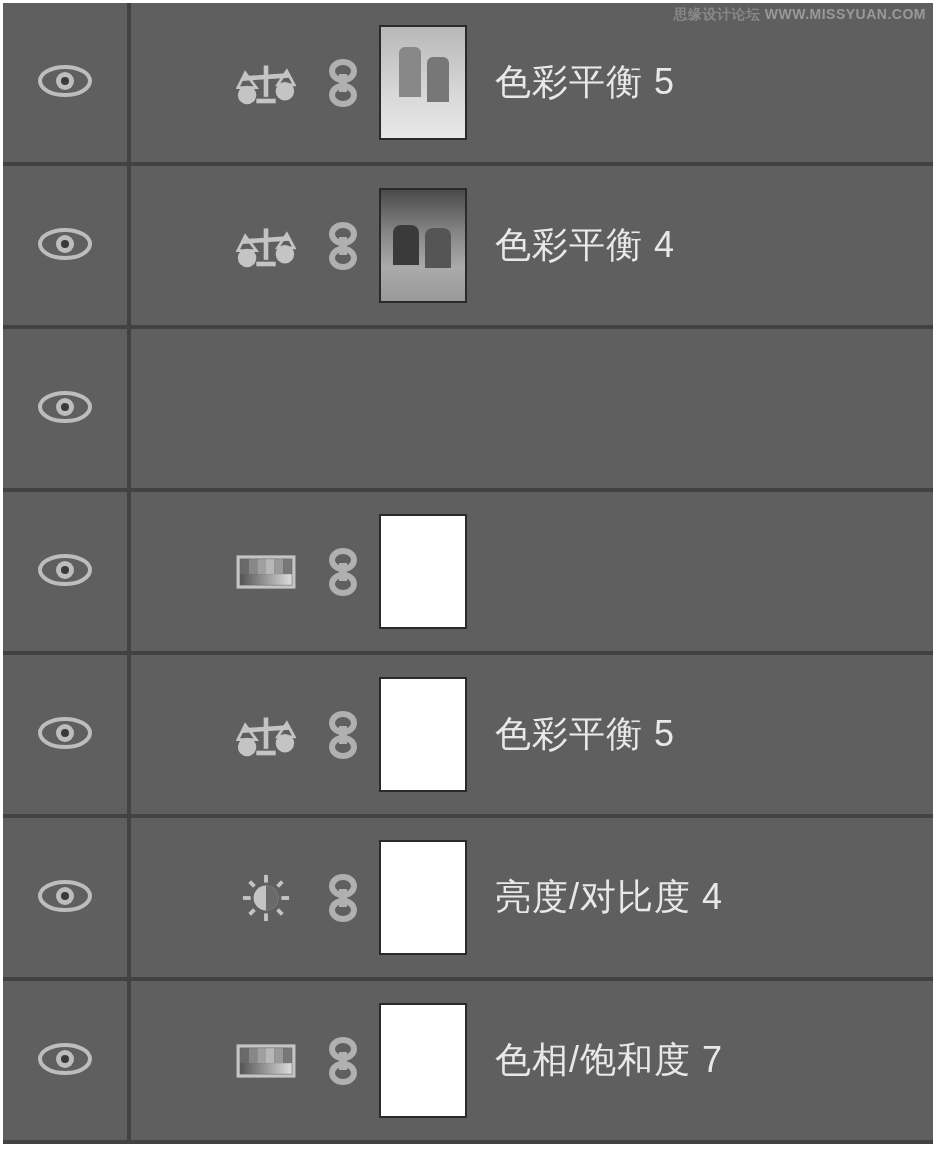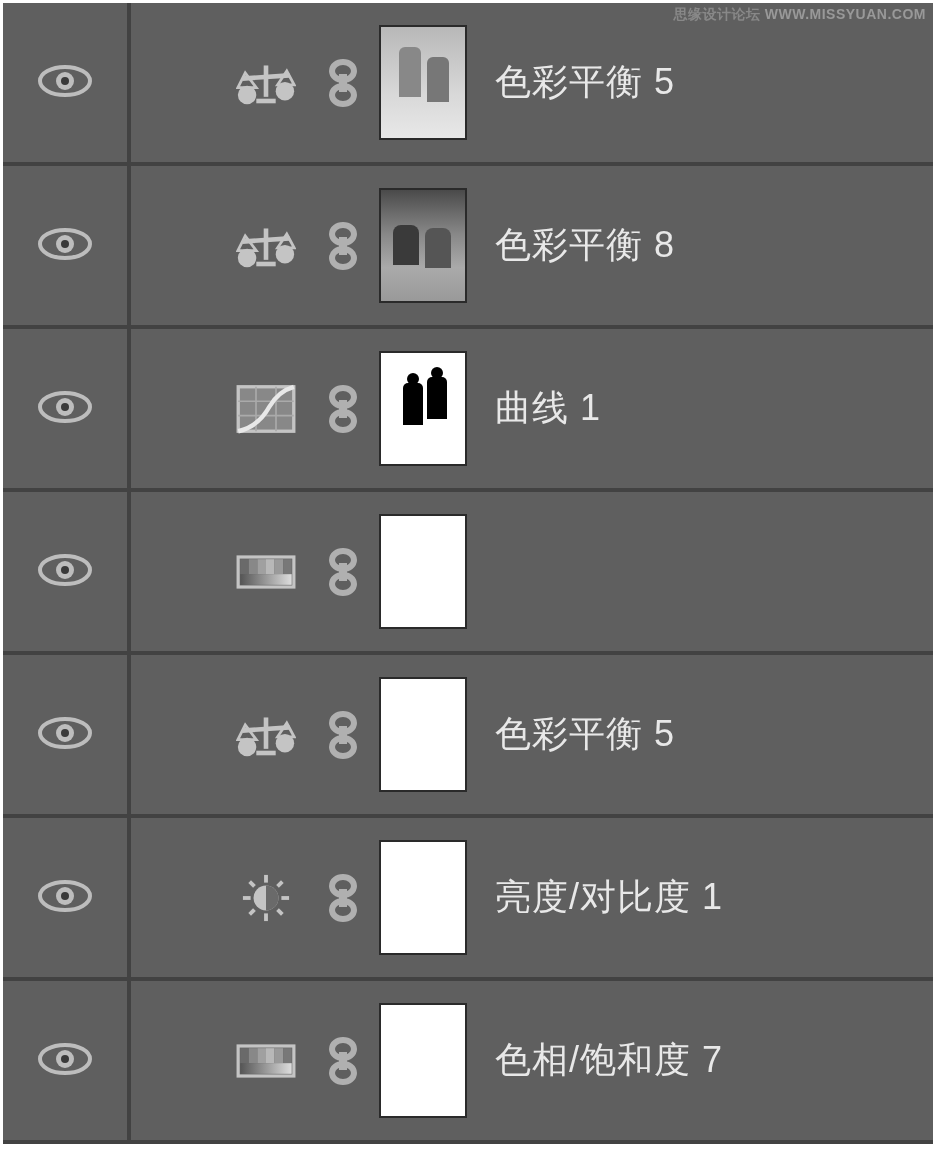--- a/index.html
+++ b/index.html
@@ -187,45 +187,28 @@
           <svg width="60" height="50" viewBox="0 0 65 50">
             <use href="#balance-svg"></use>
           </svg>
         </div>
         <div class="link-icon">
           <svg width="32" height="48" viewBox="0 0 32 48">
             <use href="#link-svg"></use>
           </svg>
         </div>
         <div class="mask-thumb photo2"></div>
-        <div class="layer-name">色彩平衡 8</div>
-      </div>
-    </div>
-    <div class="layer-row">
-      <div class="visibility-cell">
-        <span class="eye-icon"><svg viewBox="0 0 54 36">
-            <use href="#eye-svg"></use>
-          </svg></span>
-      </div>
-      <div class="content-cell">
-        <div class="adj-icon">
-          <svg width="60" height="50" viewBox="0 0 54 44">
-            <use href="#curves-svg"></use>
-          </svg>
-        </div>
-        <div class="link-icon">
-          <svg width="32" height="48" viewBox="0 0 32 48">
-            <use href="#link-svg"></use>
-          </svg>
-        </div>
-        <div class="mask-thumb silhouette">
-          <div class="sil-head1"></div>
-          <div class="sil-head2"></div>
-        </div>
-        <div class="layer-name">曲线 1</div>
+        <div class="layer-name">色彩平衡 4</div>
+      </div>
+    </div>
+    <div class="layer-row">
+      <div class="visibility-cell">
+        <span class="eye-icon"><svg viewBox="0 0 54 36">
+            <use href="#eye-svg"></use>
+          </svg></span>
       </div>
     </div>
     <div class="layer-row">
       <div class="visibility-cell">
         <span class="eye-icon"><svg viewBox="0 0 54 36">
             <use href="#eye-svg"></use>
           </svg></span>
       </div>
       <div class="content-cell">
         <div class="adj-icon">
@@ -273,21 +256,21 @@
           <svg width="60" height="50" viewBox="0 0 60 52">
             <use href="#brightness-svg"></use>
           </svg>
         </div>
         <div class="link-icon">
           <svg width="32" height="48" viewBox="0 0 32 48">
             <use href="#link-svg"></use>
           </svg>
         </div>
         <div class="mask-thumb white"></div>
-        <div class="layer-name">亮度/对比度 1</div>
+        <div class="layer-name">亮度/对比度 4</div>
       </div>
     </div>
     <div class="layer-row">
       <div class="visibility-cell">
         <span class="eye-icon"><svg viewBox="0 0 54 36">
             <use href="#eye-svg"></use>
           </svg></span>
       </div>
       <div class="content-cell">
         <div class="adj-icon">

